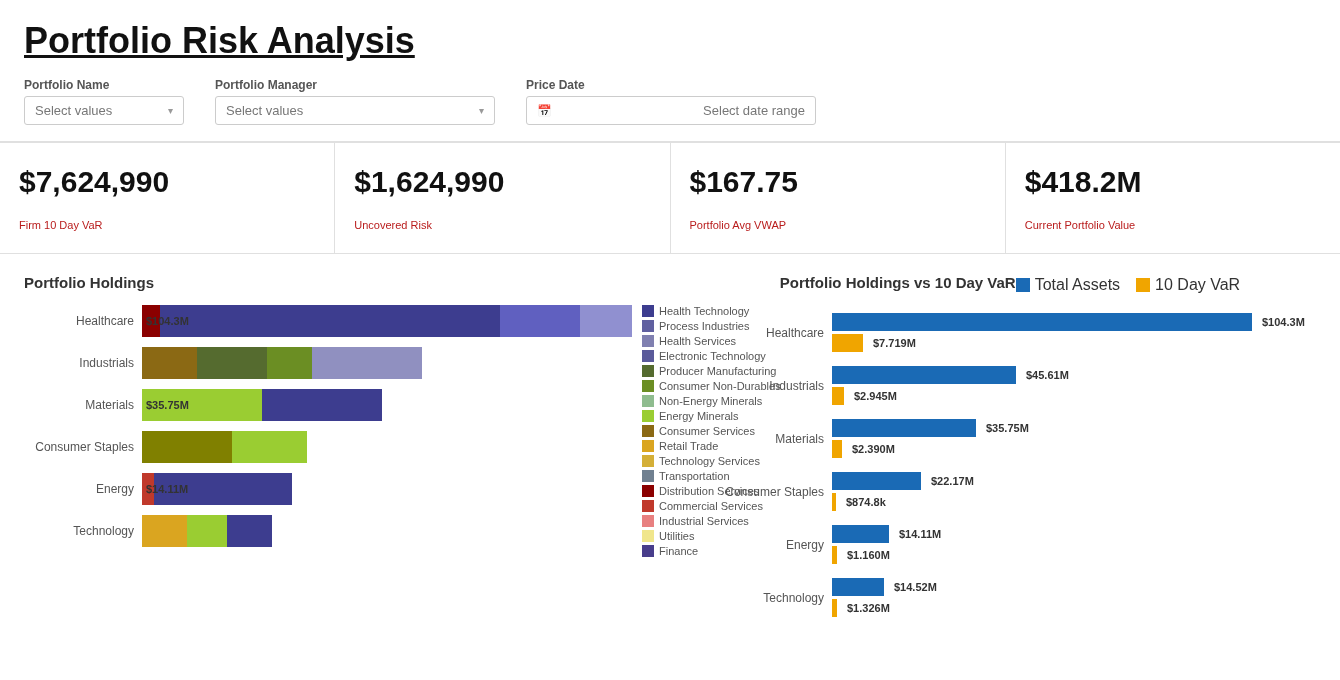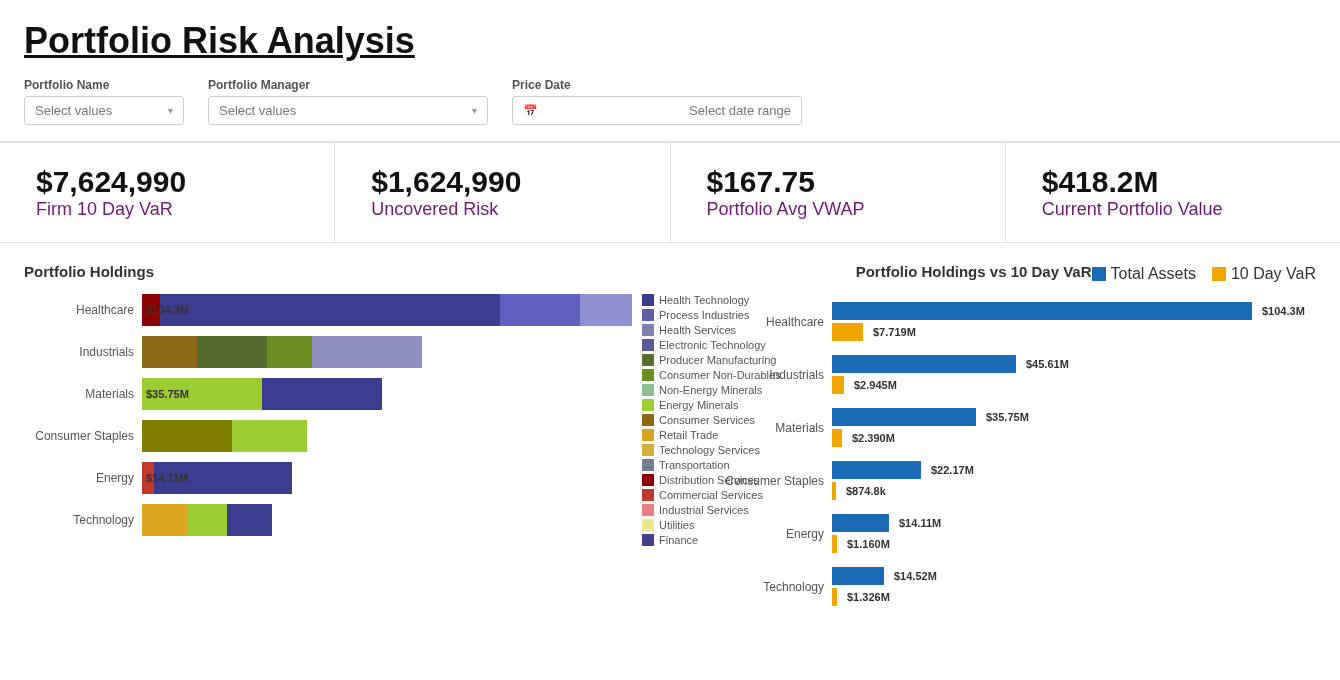--- a/index.html
+++ b/index.html
@@ -1,37 +1,37 @@
 <!DOCTYPE html>
 <html><head>
   <meta charset="utf-8">
   <style>
     * { box-sizing: border-box; margin: 0; padding: 0; }
     body { font-family: Arial, sans-serif; background: #f0f0f0; color: #333; font-size: 13px; }
     .page { background: #fff; max-width: 1340px; min-height: 680px; margin: 0 auto; padding: 20px 24px; }
     h1 { font-size: 36px; font-weight: 700; color: #111; margin-bottom: 16px; text-decoration: underline; }
 
     
-    .filters { display: flex; gap: 24px; margin-bottom: 16px; }
+    .filters { display: flex; gap: 31px; margin-bottom: 16px; }
     .filter-group { display: flex; flex-direction: column; gap: 4px; }
     .filter-group label { font-size: 12px; font-weight: 600; color: #555; }
     .filter-select { border: 1px solid #ccc; border-radius: 3px; padding: 6px 10px; font-size: 13px; color: #777; display: flex; align-items: center; justify-content: space-between; gap: 8px; cursor: pointer; background: #fff; }
     .filter-select.wide { width: 160px; }
     .filter-select.wider { width: 280px; }
     .filter-select.date { width: 290px; }
     .filter-select .caret { font-size: 10px; color: #999; }
     .filter-select .cal-icon { font-size: 12px; color: #999; margin-right: 4px; }
     .divider-h { border: none; border-top: 1px solid #e0e0e0; margin: 0 -24px; }
 
     
     .kpi-row { display: flex; border-bottom: 1px solid #e0e0e0; border-top: 1px solid #e0e0e0; margin: 0 -24px; }
-    .kpi-card { flex: 1; padding: 22px 36px; border-right: 1px solid #e0e0e0; }
+    .kpi-card { flex: 1; padding: 22px 19px; border-right: 1px solid #e0e0e0; }
     .kpi-card:last-child { border-right: none; }
     .kpi-value { font-size: 30px; font-weight: 700; color: #111; }
-    .kpi-label { font-size: 18px; color: #701a75; margin-top: 0; }
+    .kpi-label { font-size: 11px; color: #b91c1c; margin-top: 20px; }
 
     
     .charts-section { display: flex; gap: 0; margin-top: 20px; }
     .chart-panel { flex: 1; }
     .chart-panel:first-child { max-width: 660px; }
     .chart-title { font-size: 15px; font-weight: 700; margin-bottom: 14px; }
 
     
     .holdings-chart { display: flex; flex-direction: column; gap: 10px; }
     .bar-row { display: flex; align-items: center; gap: 8px; }
@@ -250,21 +250,21 @@
   </div>
             <div class="legend-item">
     <div class="legend-dot" style="background:#483D8B;"></div>
     <span>Finance</span>
   </div>
           </div>
       </div>
     </div>
 
     <div class="chart-panel" style="flex:1; padding-left:20px;">
-      <div style="display:flex; justify-content:flex-end; align-items:center; margin-bottom:8px;">
+      <div style="display:flex; justify-content:center; align-items:center; margin-bottom:8px;">
         <div class="chart-title">Portfolio Holdings vs 10 Day VaR</div>
         <div class="var-legend" id="var-legend">
             <div class="var-legend-item">
     <div class="var-legend-dot" style="background:#1a6ab5;"></div>
     <span>Total Assets</span>
   </div>
             <div class="var-legend-item">
     <div class="var-legend-dot" style="background:#f0a500;"></div>
     <span>10 Day VaR</span>
   </div>

